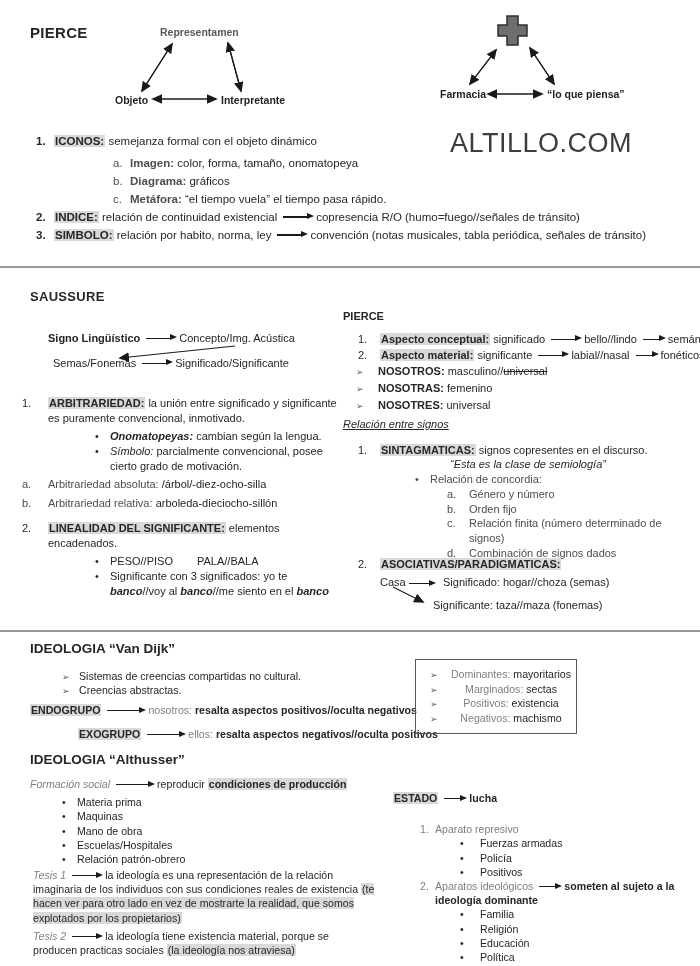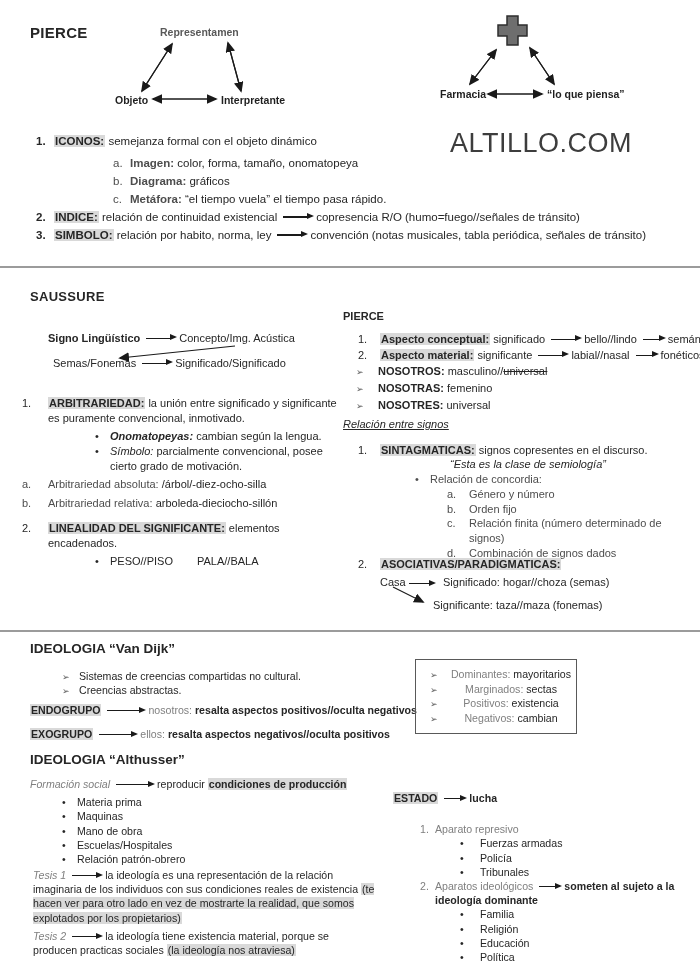--- a/index.html
+++ b/index.html
@@ -154,21 +154,21 @@
 
 <div class="divider" id="divider1"></div>
 
 <div class="abs" id="saussure-heading">SAUSSURE</div>
 
 <div class="abs" id="saussure-diagram">
   <div class="r" style="left:18px;top:2px;">
     <span class="b">Signo Lingüístico</span><span class="arr"></span><span>Concepto/Img. Acústica</span>
   </div>
   <div class="r" style="left:23px;top:27px;">
-    <span>Semas/Fonemas</span><span class="arr"></span><span>Significado/Significado</span>
+    <span>Semas/Fonemas</span><span class="arr"></span><span>Significado/Significante</span>
   </div>
   <svg width="320" height="52" viewBox="0 0 320 52" style="position:absolute;left:0;top:0;pointer-events:none;">
     <defs>
       <marker id="ah3" markerWidth="9" markerHeight="8" refX="7.5" refY="4" orient="auto">
         <path d="M0,0 L9,4 L0,8 z" fill="#1a1a1a"></path>
       </marker>
     </defs>
     <line x1="205" y1="16" x2="90" y2="28" marker-end="url(#ah3)"></line>
   </svg>
 </div>
@@ -213,20 +213,21 @@
   <div class="row ab">
     <span class="num w26 dg">b.</span>
     <div class="cnt"><span class="dg">Arbitrariedad relativa:</span> <span>arboleda-dieciocho-sillón</span></div>
   </div>
   <div class="row item2">
     <span class="num w26">2.</span>
     <div class="cnt"><span class="hl b">LINEALIDAD DEL SIGNIFICANTE:</span> <span>elementos encadenados.</span></div>
   </div>
   <div class="bullets">
     <div class="dot-li"><span>PESO//PISO</span><span style="display:inline-block;width:24px;"></span><span>PALA//BALA</span></div>
+    <div class="dot-li"><span>Significante con 3 significados: yo te </span><span class="b i">banco</span><span>//voy al </span><span class="b i">banco</span><span>//me siento en el </span><span class="b i">banco</span></div>
   </div>
 </div>
 
 <div class="abs" id="relacion">
   <div class="rh">Relación entre signos</div>
   <div class="row">
     <span class="num w22" style="margin-left:15px;">1.</span>
     <div class="cnt"><span class="hl b">SINTAGMATICAS:</span> <span>signos copresentes en el discurso.</span></div>
   </div>
   <div class="quote">“Esta es la clase de semiología”</div>
@@ -270,30 +271,30 @@
 
 <div class="divider" id="divider2"></div>
 
 <div class="abs" id="van-dijk" style="height:115px;">
   <div class="vh">IDEOLOGIA “Van Dijk”</div>
   <div class="vb chev-li" style="top:28px;">Sistemas de creencias compartidas no cultural.</div>
   <div class="vb chev-li" style="top:42px;">Creencias abstractas.</div>
   <div class="grow" style="top:63px;">
     <span class="hl b">ENDOGRUPO</span><span class="arr long"></span><span class="g">nosotros:</span> <span class="b" style="font-weight:600;">resalta aspectos positivos//oculta negativos</span>
   </div>
-  <div class="grow" style="top:87px;">
+  <div class="grow" style="top:87px;margin-left:48px;">
     <span class="hl b">EXOGRUPO</span><span class="arr long"></span><span class="g">ellos:</span> <span class="b" style="font-weight:600;">resalta aspectos negativos//oculta positivos</span>
   </div>
 </div>
 
 <div class="abs" id="groups-box">
   <div class="chev-li"><span class="g">Dominantes:</span> <span>mayoritarios</span></div>
   <div class="chev-li"><span class="g">Marginados:</span> <span>sectas</span></div>
   <div class="chev-li"><span class="g">Positivos:</span> <span>existencia</span></div>
-  <div class="chev-li"><span class="g">Negativos:</span> <span>cambian</span></div>
+  <div class="chev-li"><span class="g">Negativos:</span> <span>machismo</span></div>
 </div>
 
 <div class="abs" id="althusser">
   <div class="ah">IDEOLOGIA “Althusser”</div>
   <div class="frow">
     <span class="i g">Formación social</span><span class="arr long"></span><span>reproducir</span> <span class="hl b">condiciones de producción</span>
   </div>
   <div class="bullets">
     <div class="dot-li">Materia prima</div>
     <div class="dot-li">Maquinas</div>
@@ -307,21 +308,21 @@
   <div class="erow">
     <span class="hl b">ESTADO</span><span class="arr short"></span><span class="b">lucha</span>
   </div>
   <div class="row">
     <span class="n g">1.</span>
     <span class="g">Aparato represivo</span>
   </div>
   <div class="bullets">
     <div class="dot-li">Fuerzas armadas</div>
     <div class="dot-li">Policía</div>
-    <div class="dot-li">Tribunales</div>
+    <div class="dot-li">Positivos</div>
   </div>
   <div class="row">
     <span class="n g">2.</span>
     <div class="cnt"><span class="g">Aparatos ideológicos</span><span class="arr short"></span><span class="b" style="font-weight:600;">someten al sujeto a la ideología dominante</span></div>
   </div>
   <div class="bullets">
     <div class="dot-li">Familia</div>
     <div class="dot-li">Religión</div>
     <div class="dot-li">Educación</div>
     <div class="dot-li">Política</div>

